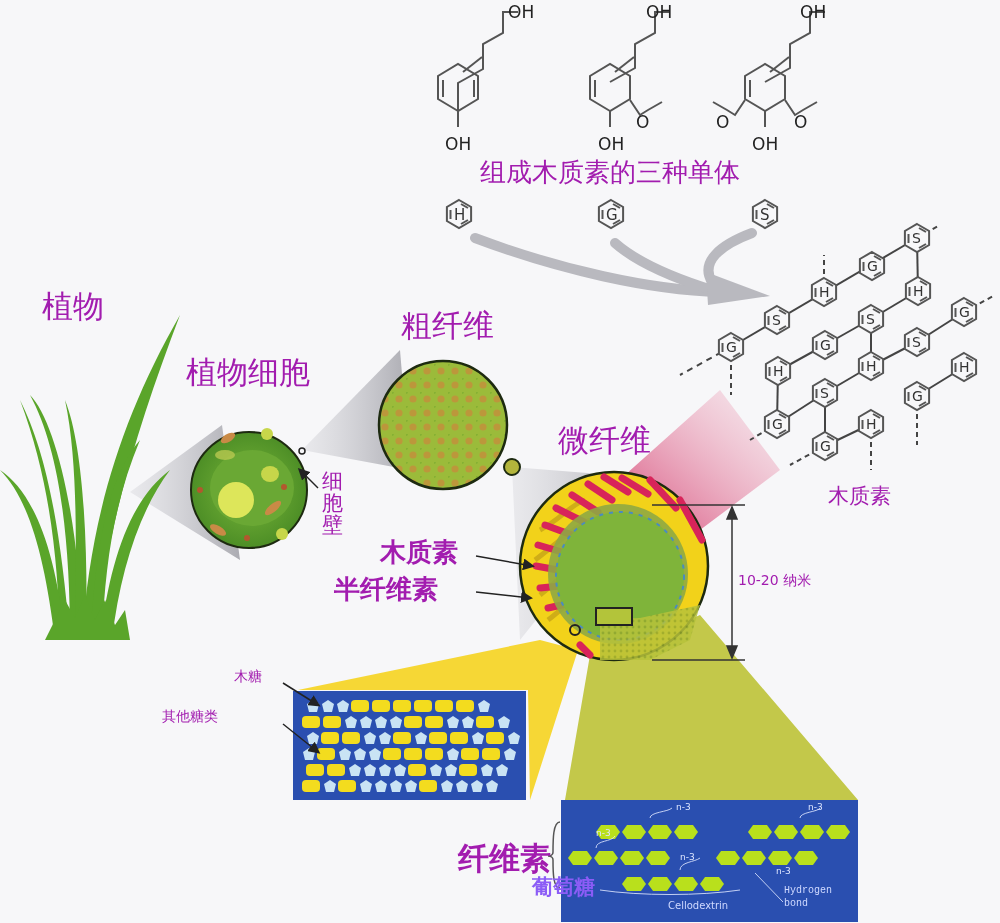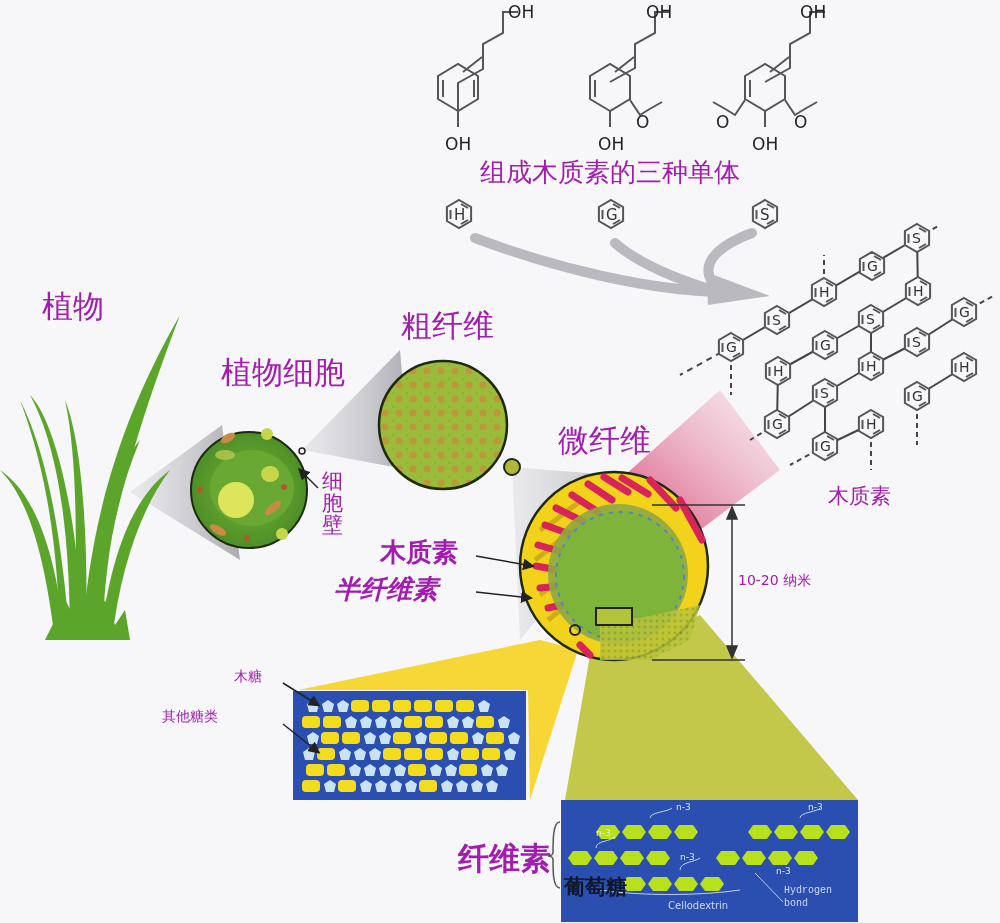--- a/index.html
+++ b/index.html
@@ -406,33 +406,33 @@
       <path d="M600,890 C640,896 700,896 740,890"></path>
       <path d="M755,873 L783,902"></path>
     </g>
   </g>
   <path d="M560,822 C553,822 553,840 553,852 C553,856 548,856 548,856 C548,856 553,856 553,860 C553,872 553,888 560,888" stroke="#555" stroke-width="1.5" fill="none"></path>
 </svg>
 
 <div class="lbl mid" style="left:480px;top:155px;">组成木质素的三种单体</div>
 
 <div class="lbl big" style="left:42px;top:286px;">植物</div>
-<div class="lbl big" style="left:186px;top:352px;margin-left:35px;">植物细胞</div>
+<div class="lbl big" style="left:186px;top:352px;">植物细胞</div>
 <div class="lbl sm" style="left:322px;top:470px;width:24px;line-height:22px;white-space:normal;word-break:break-all;">细胞壁</div>
 <div class="lbl big" style="left:401px;top:305px;">粗纤维</div>
 <div class="lbl big" style="left:558px;top:420px;">微纤维</div>
 <div class="lbl mid bold" style="left:380px;top:535px;">木质素</div>
-<div class="lbl mid bold" style="left:334px;top:572px;font-style:italic;">半纤维素</div>
+<div class="lbl mid bold" style="left:334px;top:572px;">半纤维素</div>
 <div class="lbl xs" style="left:738px;top:572px;">10-20 纳米</div>
 <div class="lbl sm" style="left:828px;top:482px;">木质素</div>
 
 <div class="lbl xs" style="left:234px;top:668px;">木糖</div>
 <div class="lbl xs" style="left:162px;top:708px;">其他糖类</div>
 
 <div class="lbl big" style="left:458px;top:838px;font-weight:bold;">纤维素</div>
-<div class="lbl sm bold" style="left:564px;top:873px;color:#0f172a;">葡萄糖</div>
+<div class="lbl sm bold" style="left:532px;top:873px;color:#8b5cf6;">葡萄糖</div>
 <div class="lbl" style="left:668px;top:900px;color:#cfd9ff;font-size:10px;">Cellodextrin</div>
 <div class="lbl" style="left:784px;top:884px;width:50px;color:#cfd9ff;font-size:10px;white-space:normal;line-height:13px;font-family:Liberation Mono, monospace;">Hydrogen bond</div>
 <div class="lbl" style="left:596px;top:828px;color:#dfe7ff;font-size:9px;">n-3</div>
 <div class="lbl" style="left:676px;top:802px;color:#dfe7ff;font-size:9px;">n-3</div>
 <div class="lbl" style="left:680px;top:852px;color:#dfe7ff;font-size:9px;">n-3</div>
 <div class="lbl" style="left:808px;top:802px;color:#dfe7ff;font-size:9px;">n-3</div>
 <div class="lbl" style="left:776px;top:866px;color:#dfe7ff;font-size:9px;">n-3</div>
 
 </body></html>

